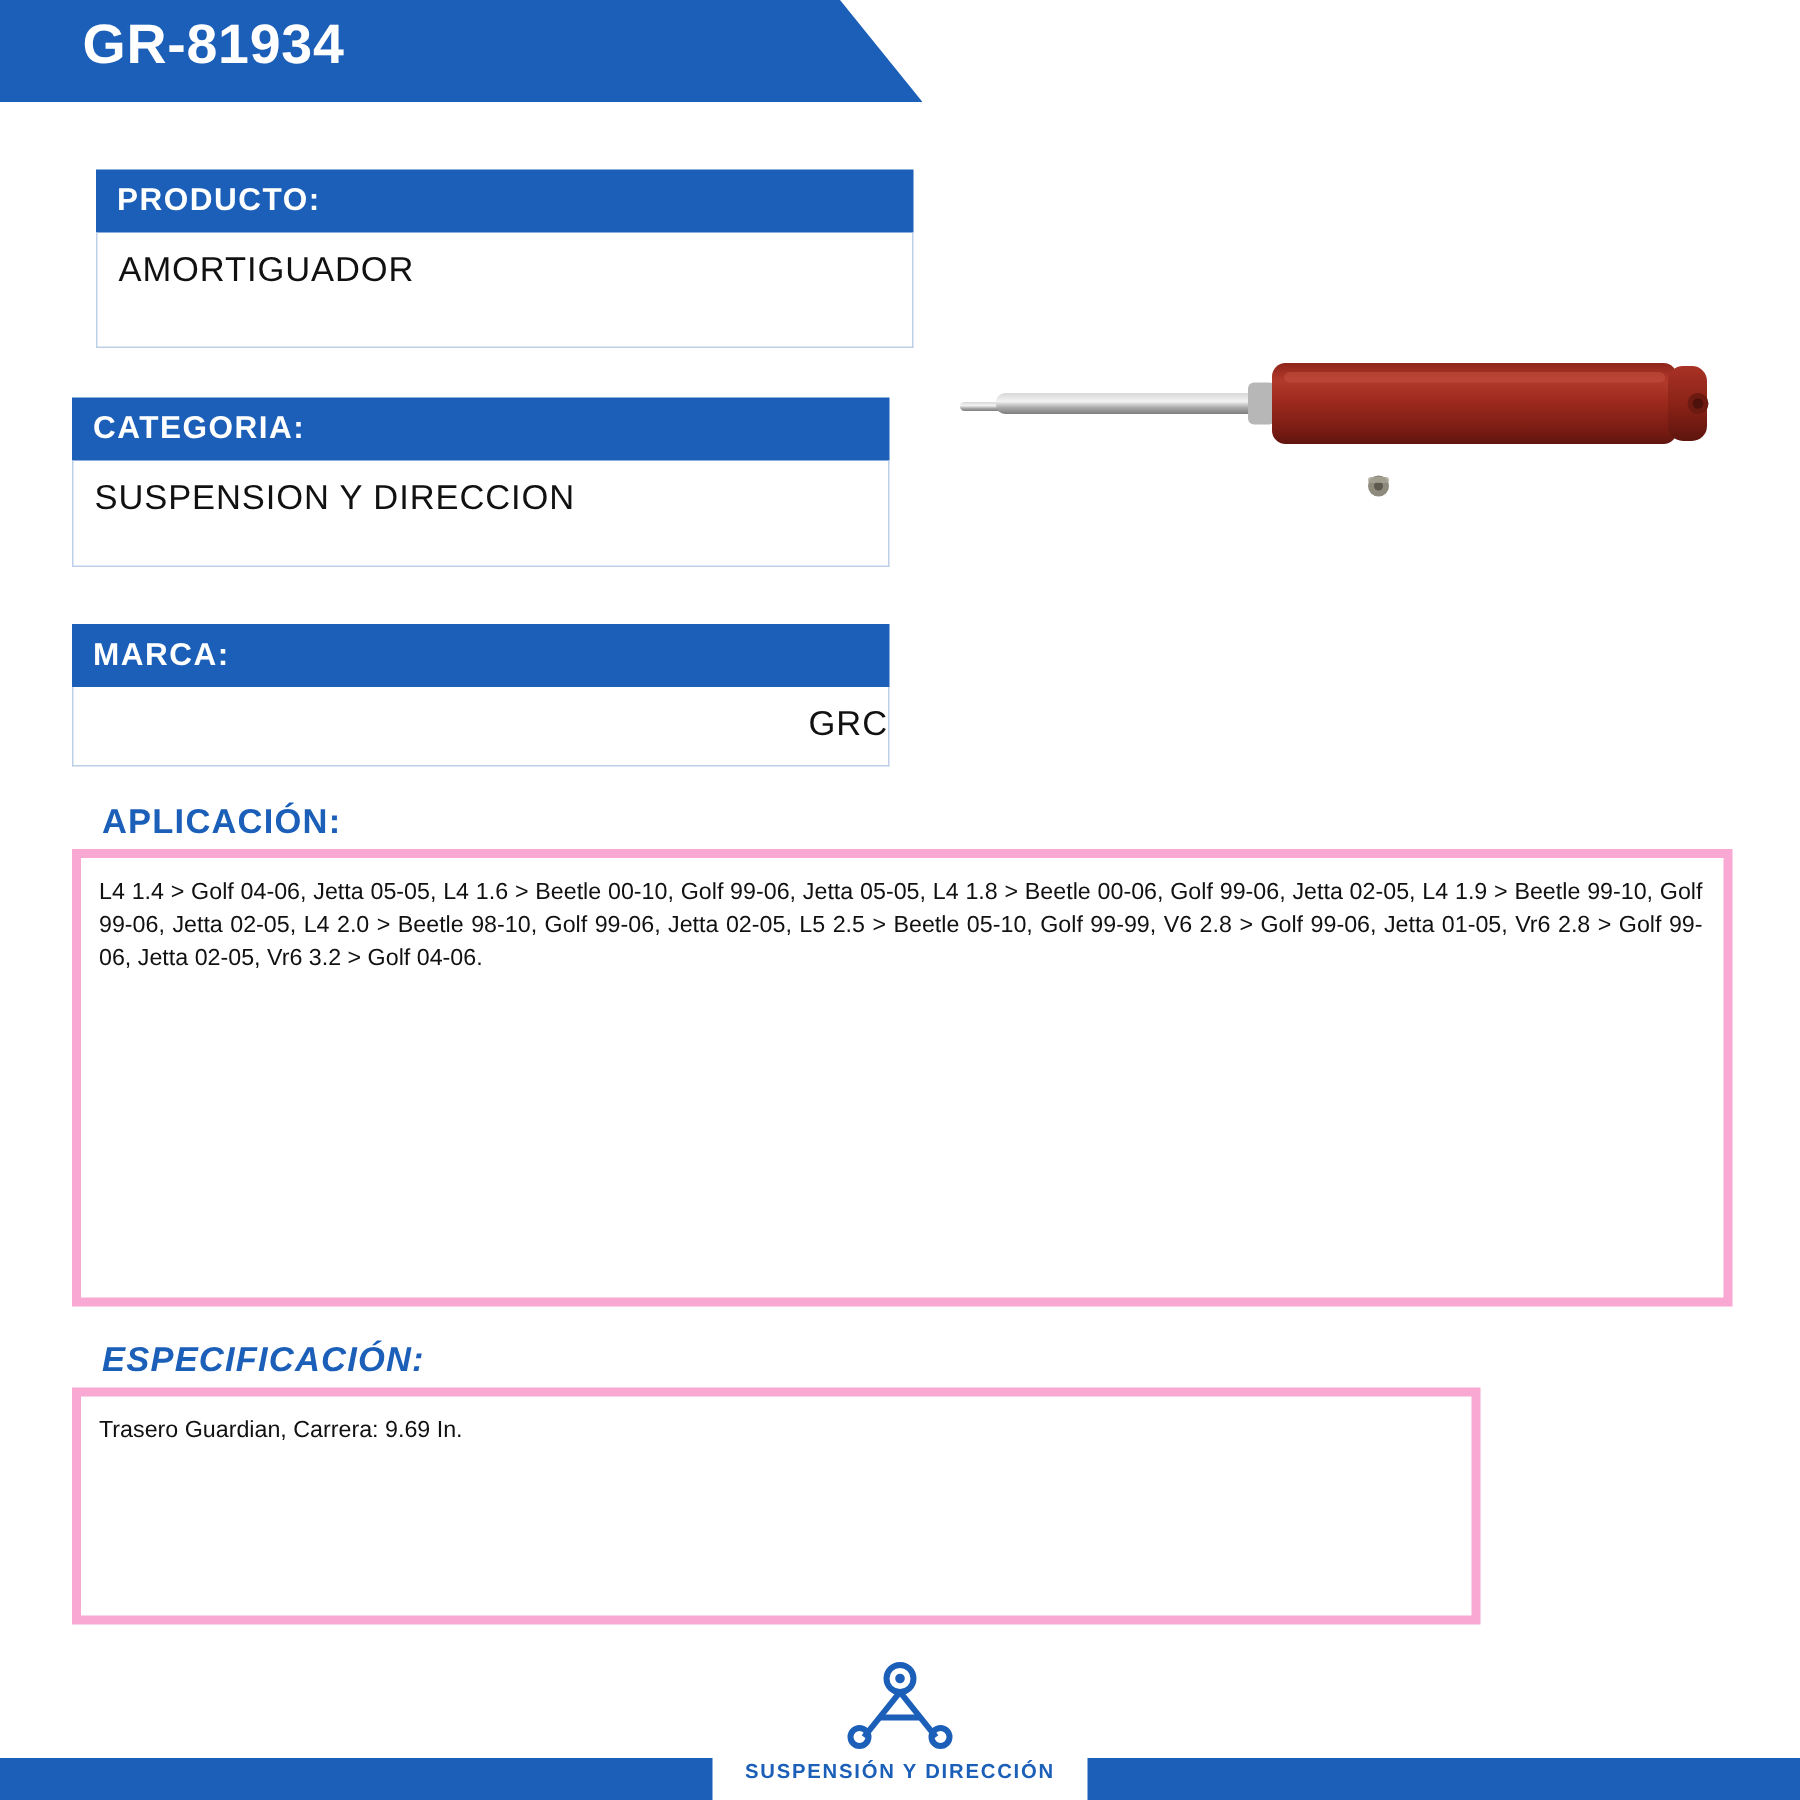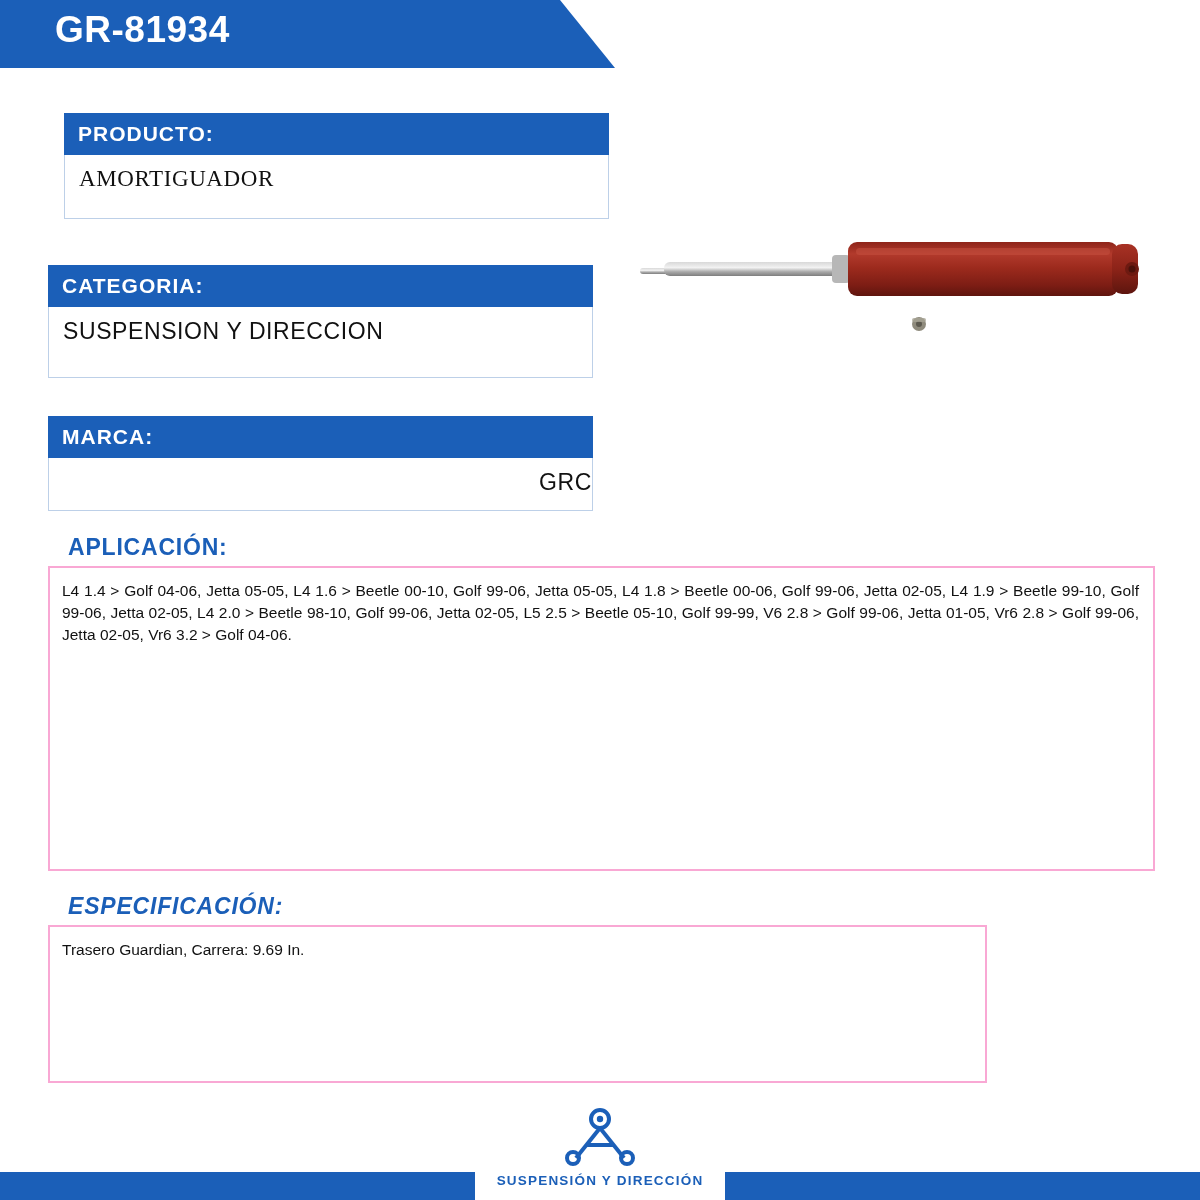--- a/index.html
+++ b/index.html
@@ -72,21 +72,21 @@
     box-sizing: border-box;
     padding: 11px 0 0 14px;
   }
   .field-value {
     font-size: 23px;
     letter-spacing: 0.6px;
     color: #111111;
   }
 
   #producto-block { left: 64px; top: 113px; border-radius: 18px; }
-  #producto-block .field-value-box { height: 64px; font-family: Liberation Serif, serif; }
+  #producto-block .field-value-box { height: 77px; }
 
   #categoria-block { left: 48px; top: 265px; }
   #categoria-block .field-value-box { height: 71px; }
 
   #marca-block { left: 48px; top: 416px; }
   #marca-block .field-value-box { height: 53px; text-align: right; }
 
   
   .product-image {
     position: absolute;
@@ -103,21 +103,21 @@
     font-weight: bold;
     color: #1b5fb8;
     letter-spacing: 0.8px;
   }
   #aplicacion-title { left: 68px; top: 534px; }
   #especificacion-title { left: 68px; top: 893px; font-style: italic; }
 
   .wide-box {
     position: absolute;
     left: 48px;
-    border: 2px solid #f9a8d4;
+    border: 6px solid #f9a8d4;
     box-sizing: border-box;
     padding: 12px 14px 0 12px;
   }
   #aplicacion-box {
     top: 566px;
     width: 1107px;
     height: 305px;
   }
   #especificacion-box {
     top: 925px;

